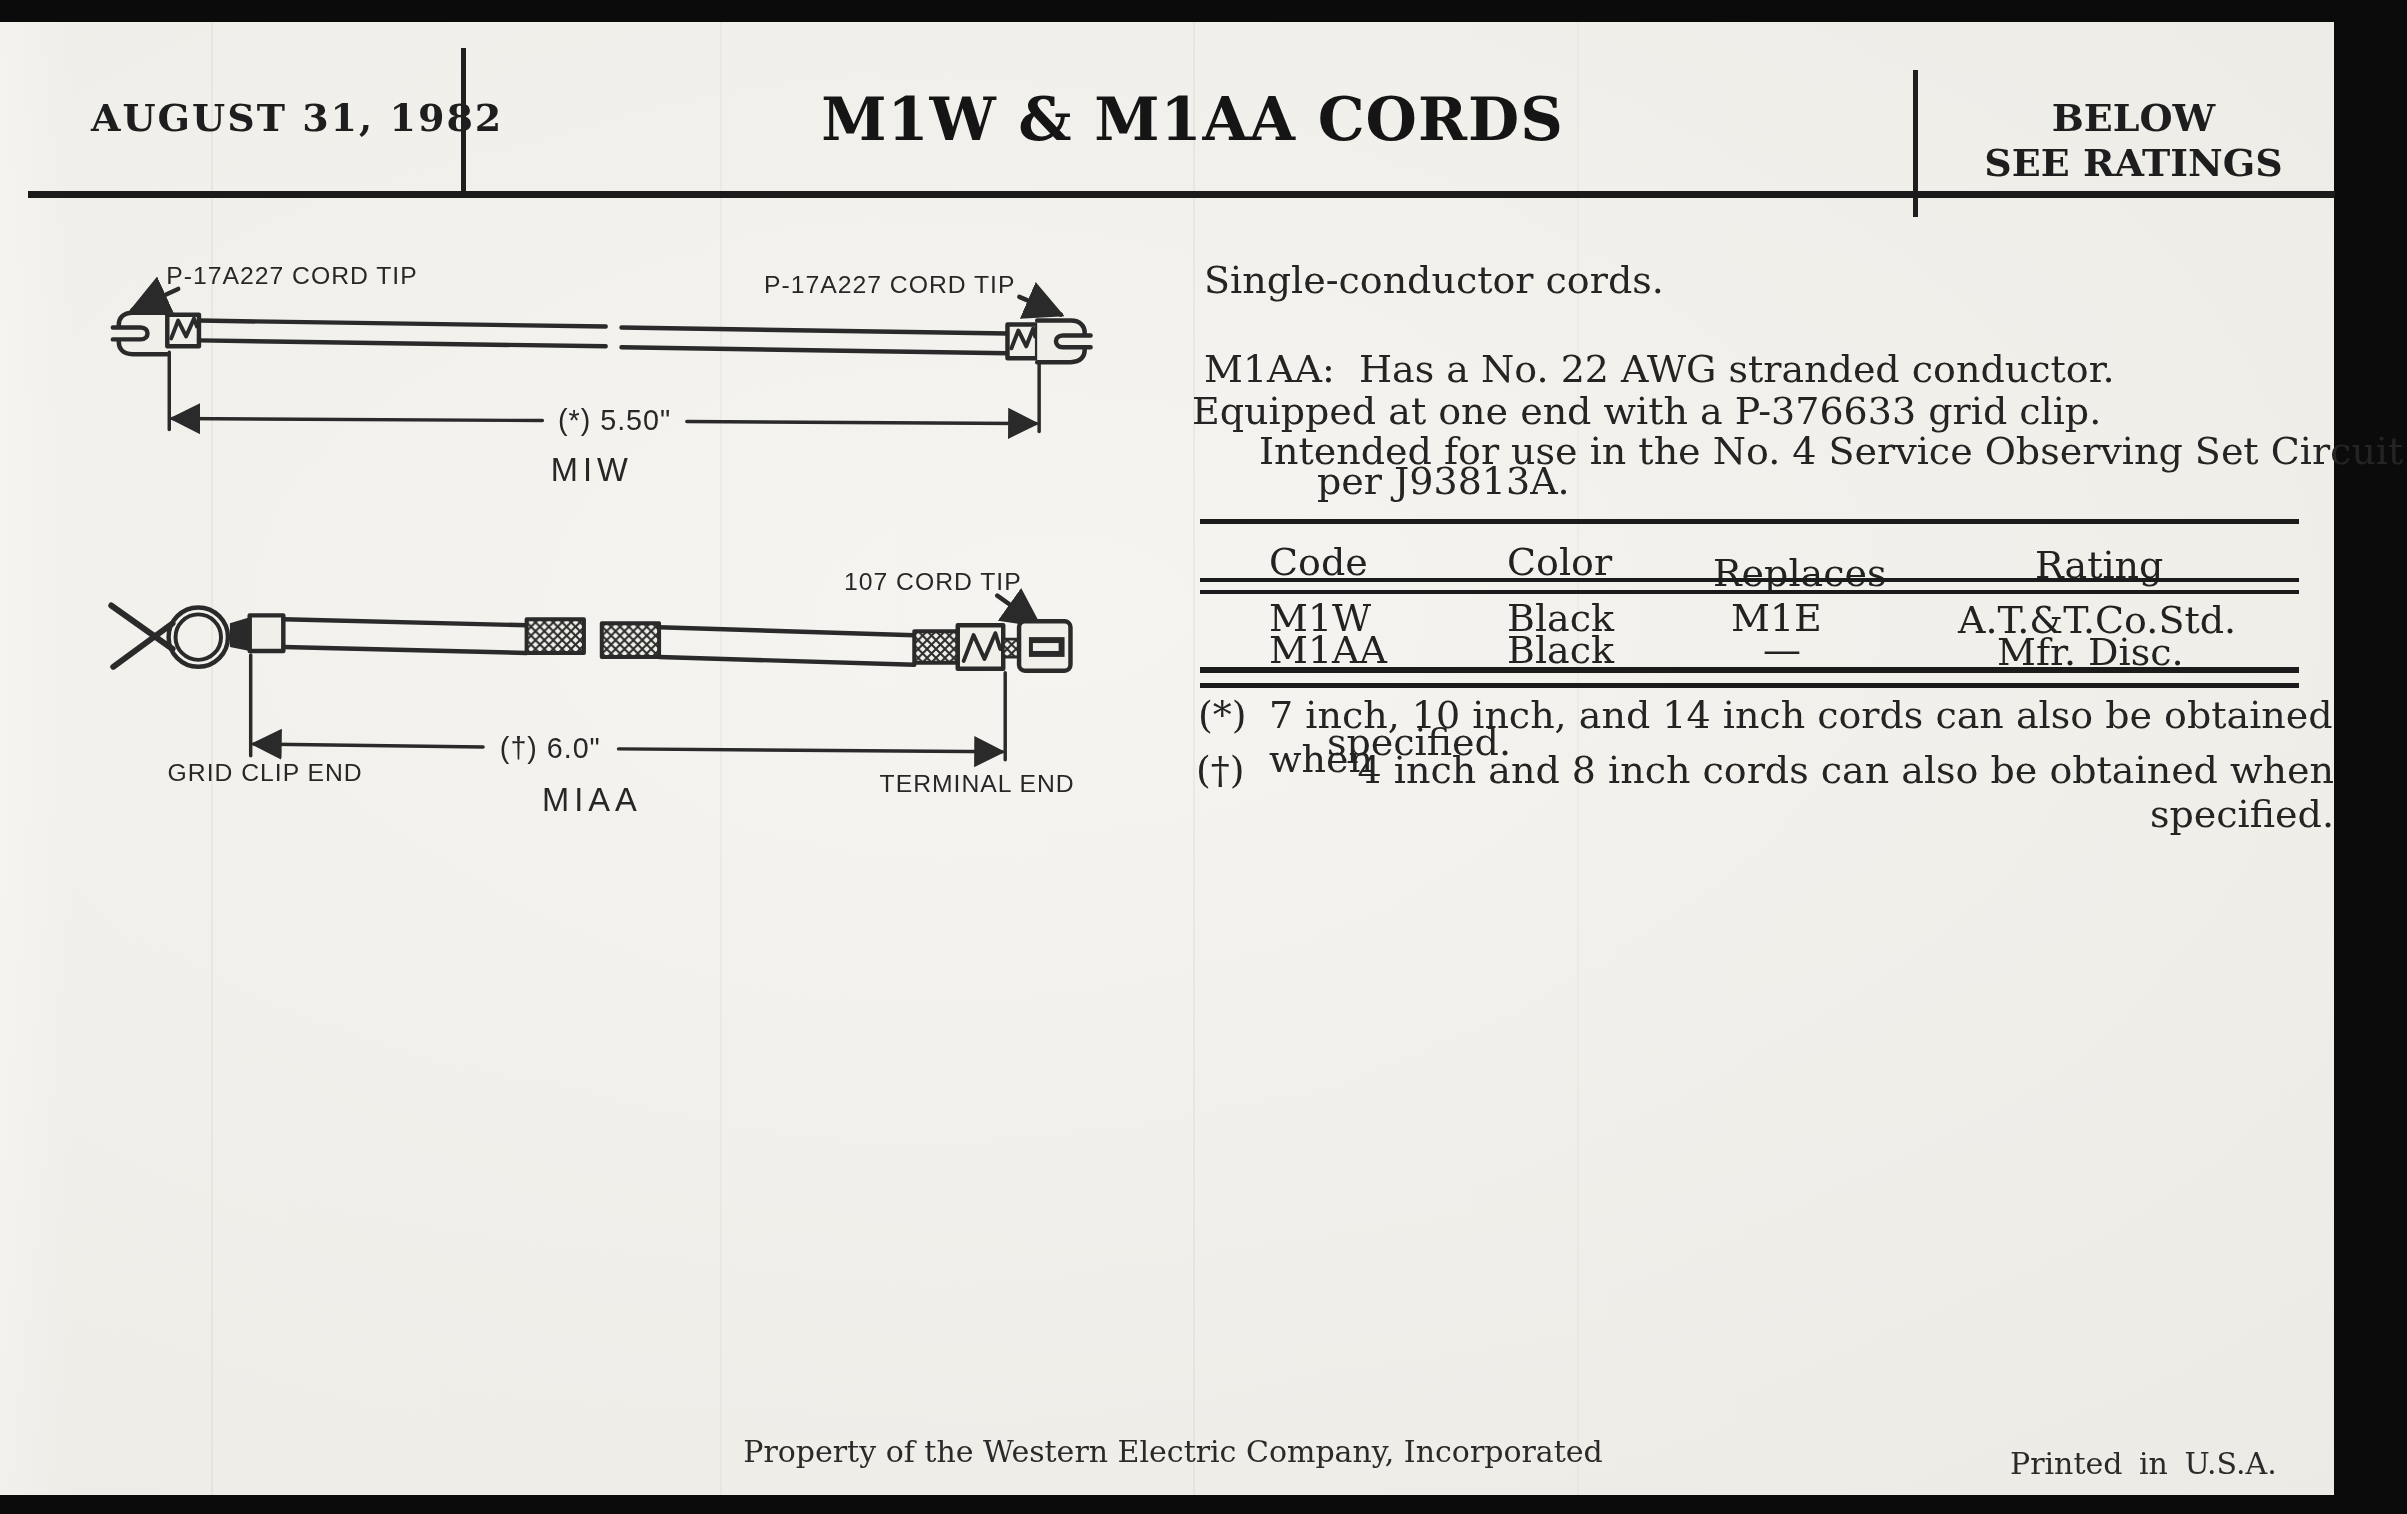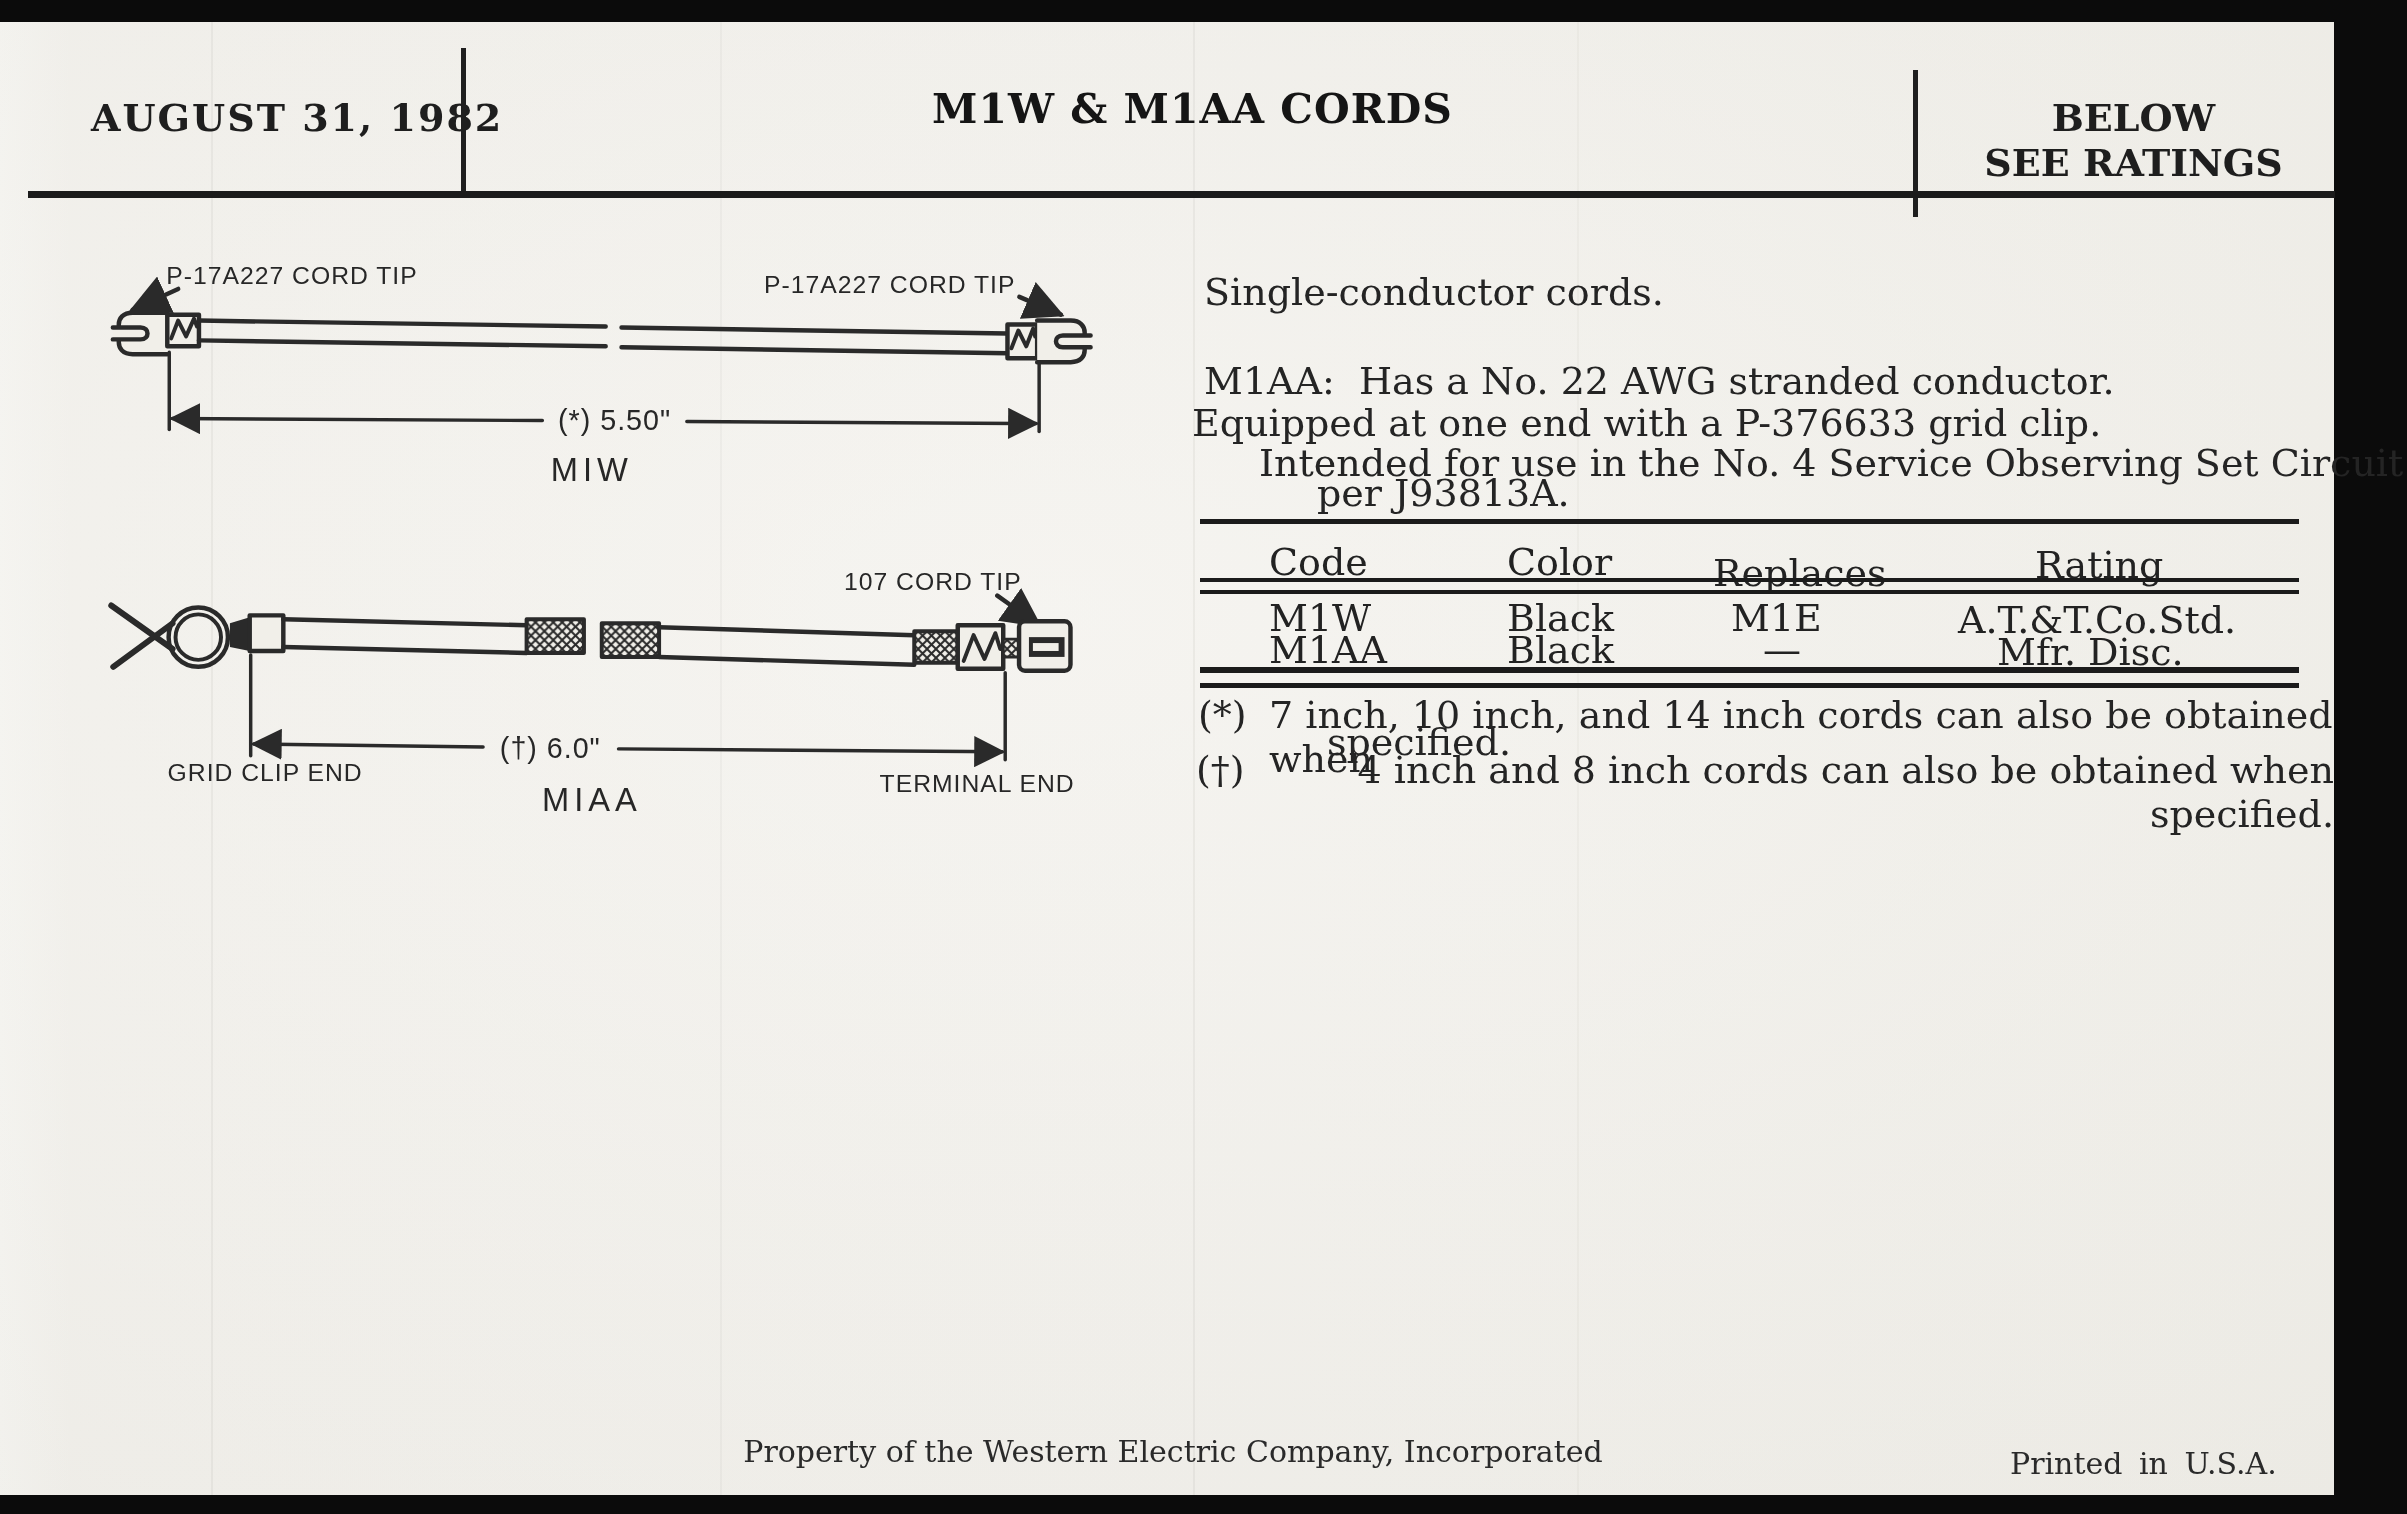--- a/index.html
+++ b/index.html
@@ -5,23 +5,23 @@
   html,body{margin:0;padding:0;background:#000;}
   #stage{position:relative;width:2408px;height:1515px;background:#0b0b0b;overflow:hidden;
          font-family:"DejaVu Serif", serif;}
   .abs{position:absolute;}
   .paper{position:absolute;left:0;top:22px;width:2334px;height:1473px;
          background:
            radial-gradient(ellipse 140% 120% at 45% 40%, rgba(255,255,255,0.35), rgba(0,0,0,0.03) 95%),
            linear-gradient(90deg,#f5f4ef 0%,#f1efe9 3%,#f0eee8 55%,#efede6 100%);
   }
   .crease{position:absolute;top:0;bottom:0;width:2px;background:rgba(60,55,45,0.05);}
-  .pre{white-space:pre;margin-top:12px;}
+  .pre{white-space:pre;}
   .hdr-date{font-size:38px;font-weight:bold;letter-spacing:2px;color:#1e1e1e;}
-  .hdr-title{font-size:41px;font-weight:bold;letter-spacing:1px;color:#151515;text-align:center;}
+  .hdr-title{font-size:59px;font-weight:bold;letter-spacing:1px;color:#151515;text-align:center;}
   .hdr-ratings{font-size:38px;font-weight:bold;color:#1e1e1e;text-align:center;line-height:45px;}
   .vrule{position:absolute;width:5px;background:#1f1f1f;}
   .hrule{position:absolute;background:#1b1b1b;}
   .body-line{font-size:38px;color:#242424;}
   .tbl-txt{font-size:38px;color:#222;}
   .fn-txt{font-size:38px;color:#242424;}
   .footer-txt{font-size:30px;color:#2a2a2a;}
   svg text{font-family:"Liberation Sans", sans-serif;fill:#272727;}
   svg .lbl{font-size:25px;letter-spacing:1px;}
   svg .dim{font-size:29px;letter-spacing:1px;}

